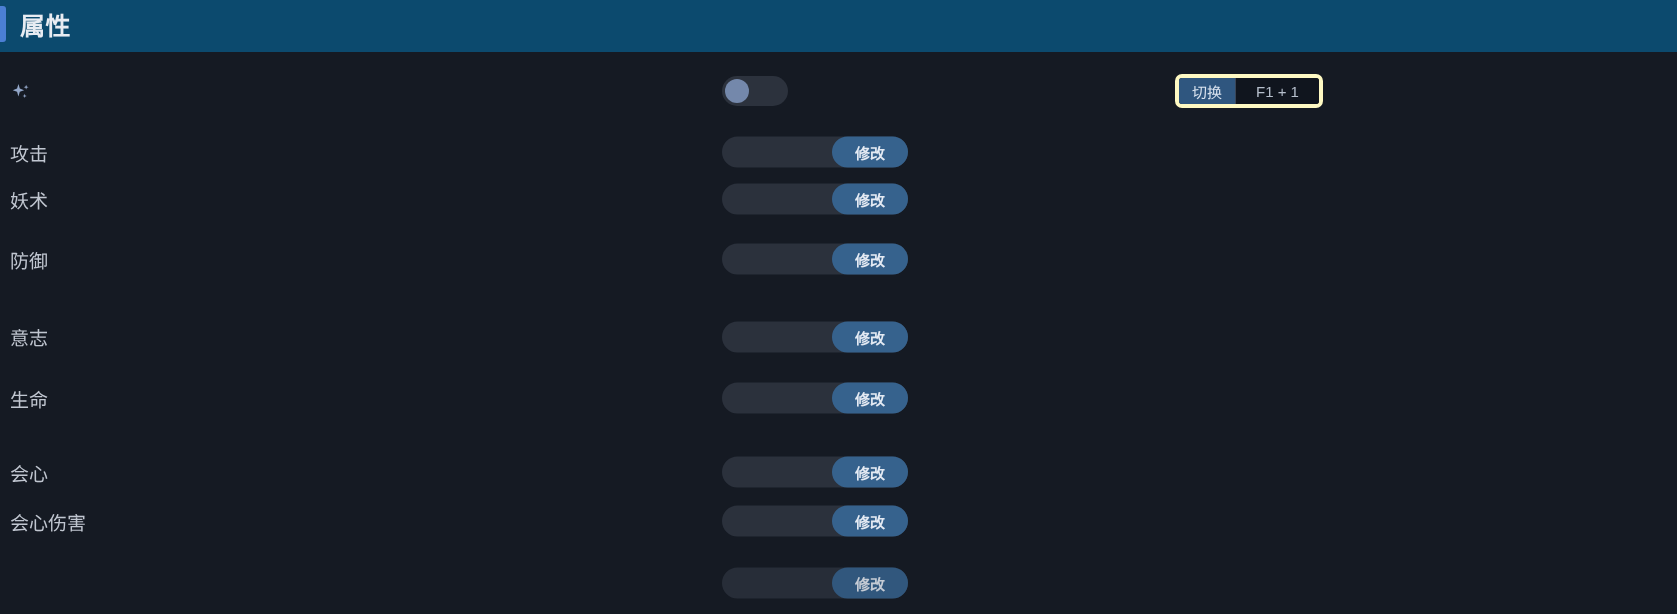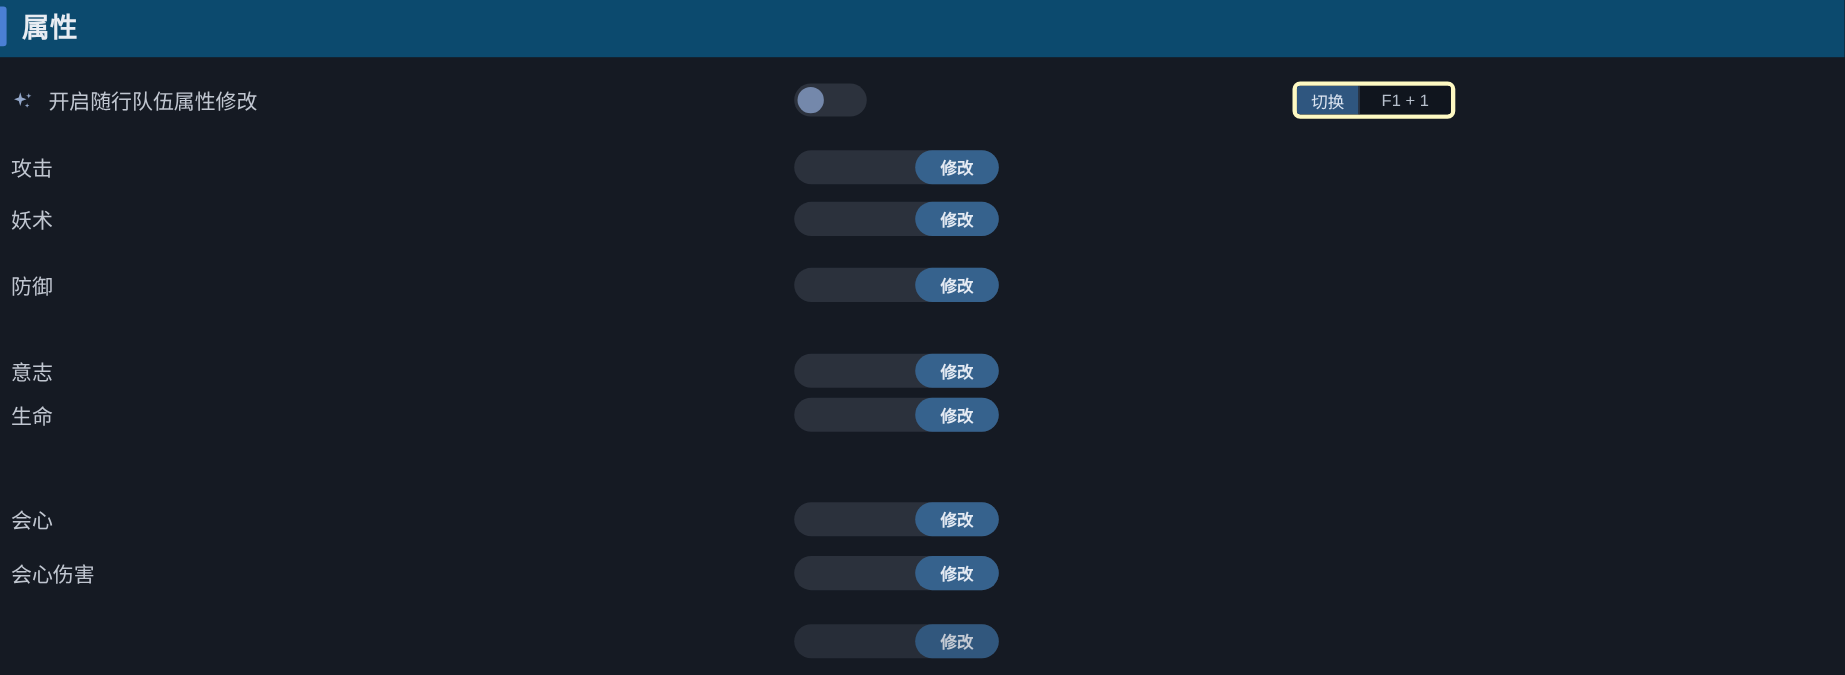--- a/index.html
+++ b/index.html
@@ -218,21 +218,20 @@
 
   <div class="row" id="toggle-row" style="top: 62px;">
     <div class="row-label">
       <span class="sparkle-icon">
         <svg viewBox="0 0 24 24" width="22" height="22" aria-hidden="true">
           <path d="M9.2 3.2 L10.7 8.3 L15.4 10.0 L10.7 11.7 L9.2 16.8 L7.7 11.7 L3.0 10.0 L7.7 8.3 Z" fill="#93a7c9"></path>
           <path d="M17.6 4.0 L18.3 6.0 L20.3 6.7 L18.3 7.4 L17.6 9.4 L16.9 7.4 L14.9 6.7 L16.9 6.0 Z" fill="#93a7c9"></path>
           <path d="M16.0 14.0 L16.6 15.7 L18.3 16.3 L16.6 16.9 L16.0 18.6 L15.4 16.9 L13.7 16.3 L15.4 15.7 Z" fill="#93a7c9"></path>
         </svg>
       </span>
-      <span>开启随行队伍属性修改</span>
     </div>
 
     <div class="toggle-wrap">
       <div class="toggle">
         <div class="toggle-knob"></div>
       </div>
     </div>
 
     <div class="hotkey">
       <div class="hotkey-action">切换</div>
@@ -262,21 +261,21 @@
           <button class="modify-btn">修改</button>
         </div>
       </div>
       <div class="row" style="top: 307.5px;">
         <div class="row-label">意志</div>
         <div class="stat-control">
           <input type="text" class="stat-input" placeholder="" style="">
           <button class="modify-btn">修改</button>
         </div>
       </div>
-      <div class="row" style="top: 348px;">
+      <div class="row" style="top: 369px;">
         <div class="row-label">生命</div>
         <div class="stat-control">
           <input type="text" class="stat-input" placeholder="" style="">
           <button class="modify-btn">修改</button>
         </div>
       </div>
       <div class="row" style="top: 443px;">
         <div class="row-label">会心</div>
         <div class="stat-control">
           <input type="text" class="stat-input" placeholder="" style="">

